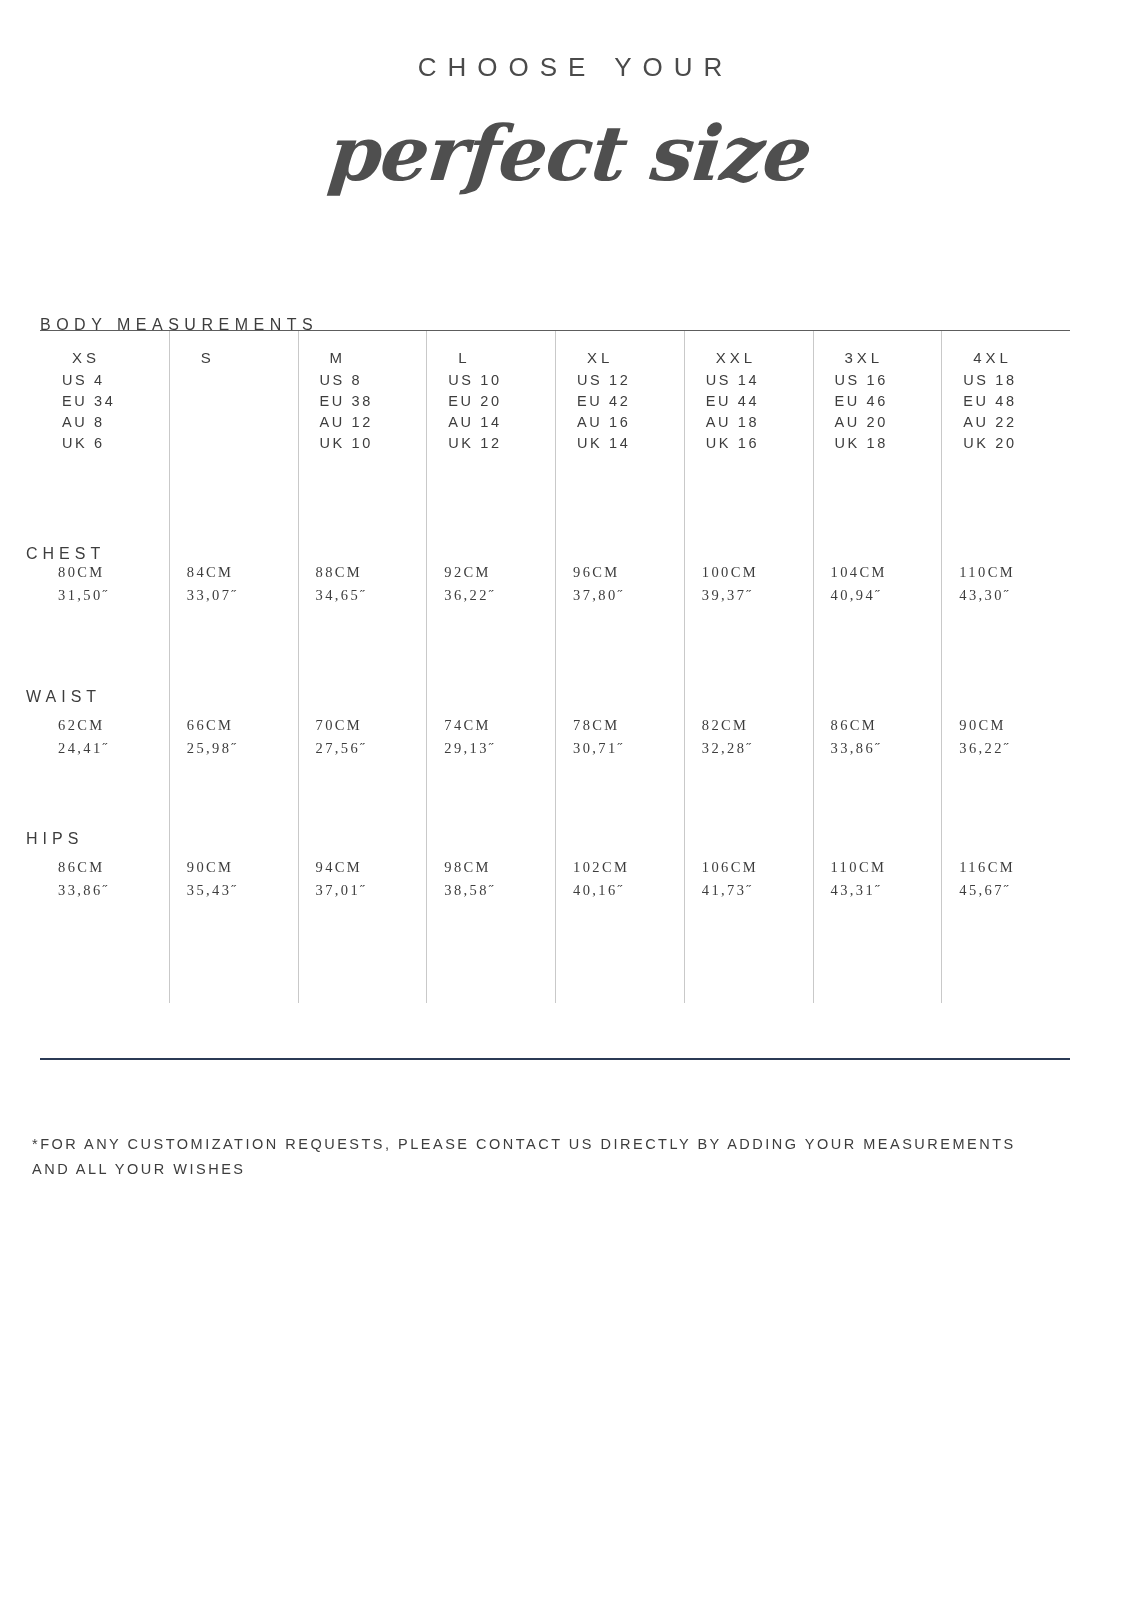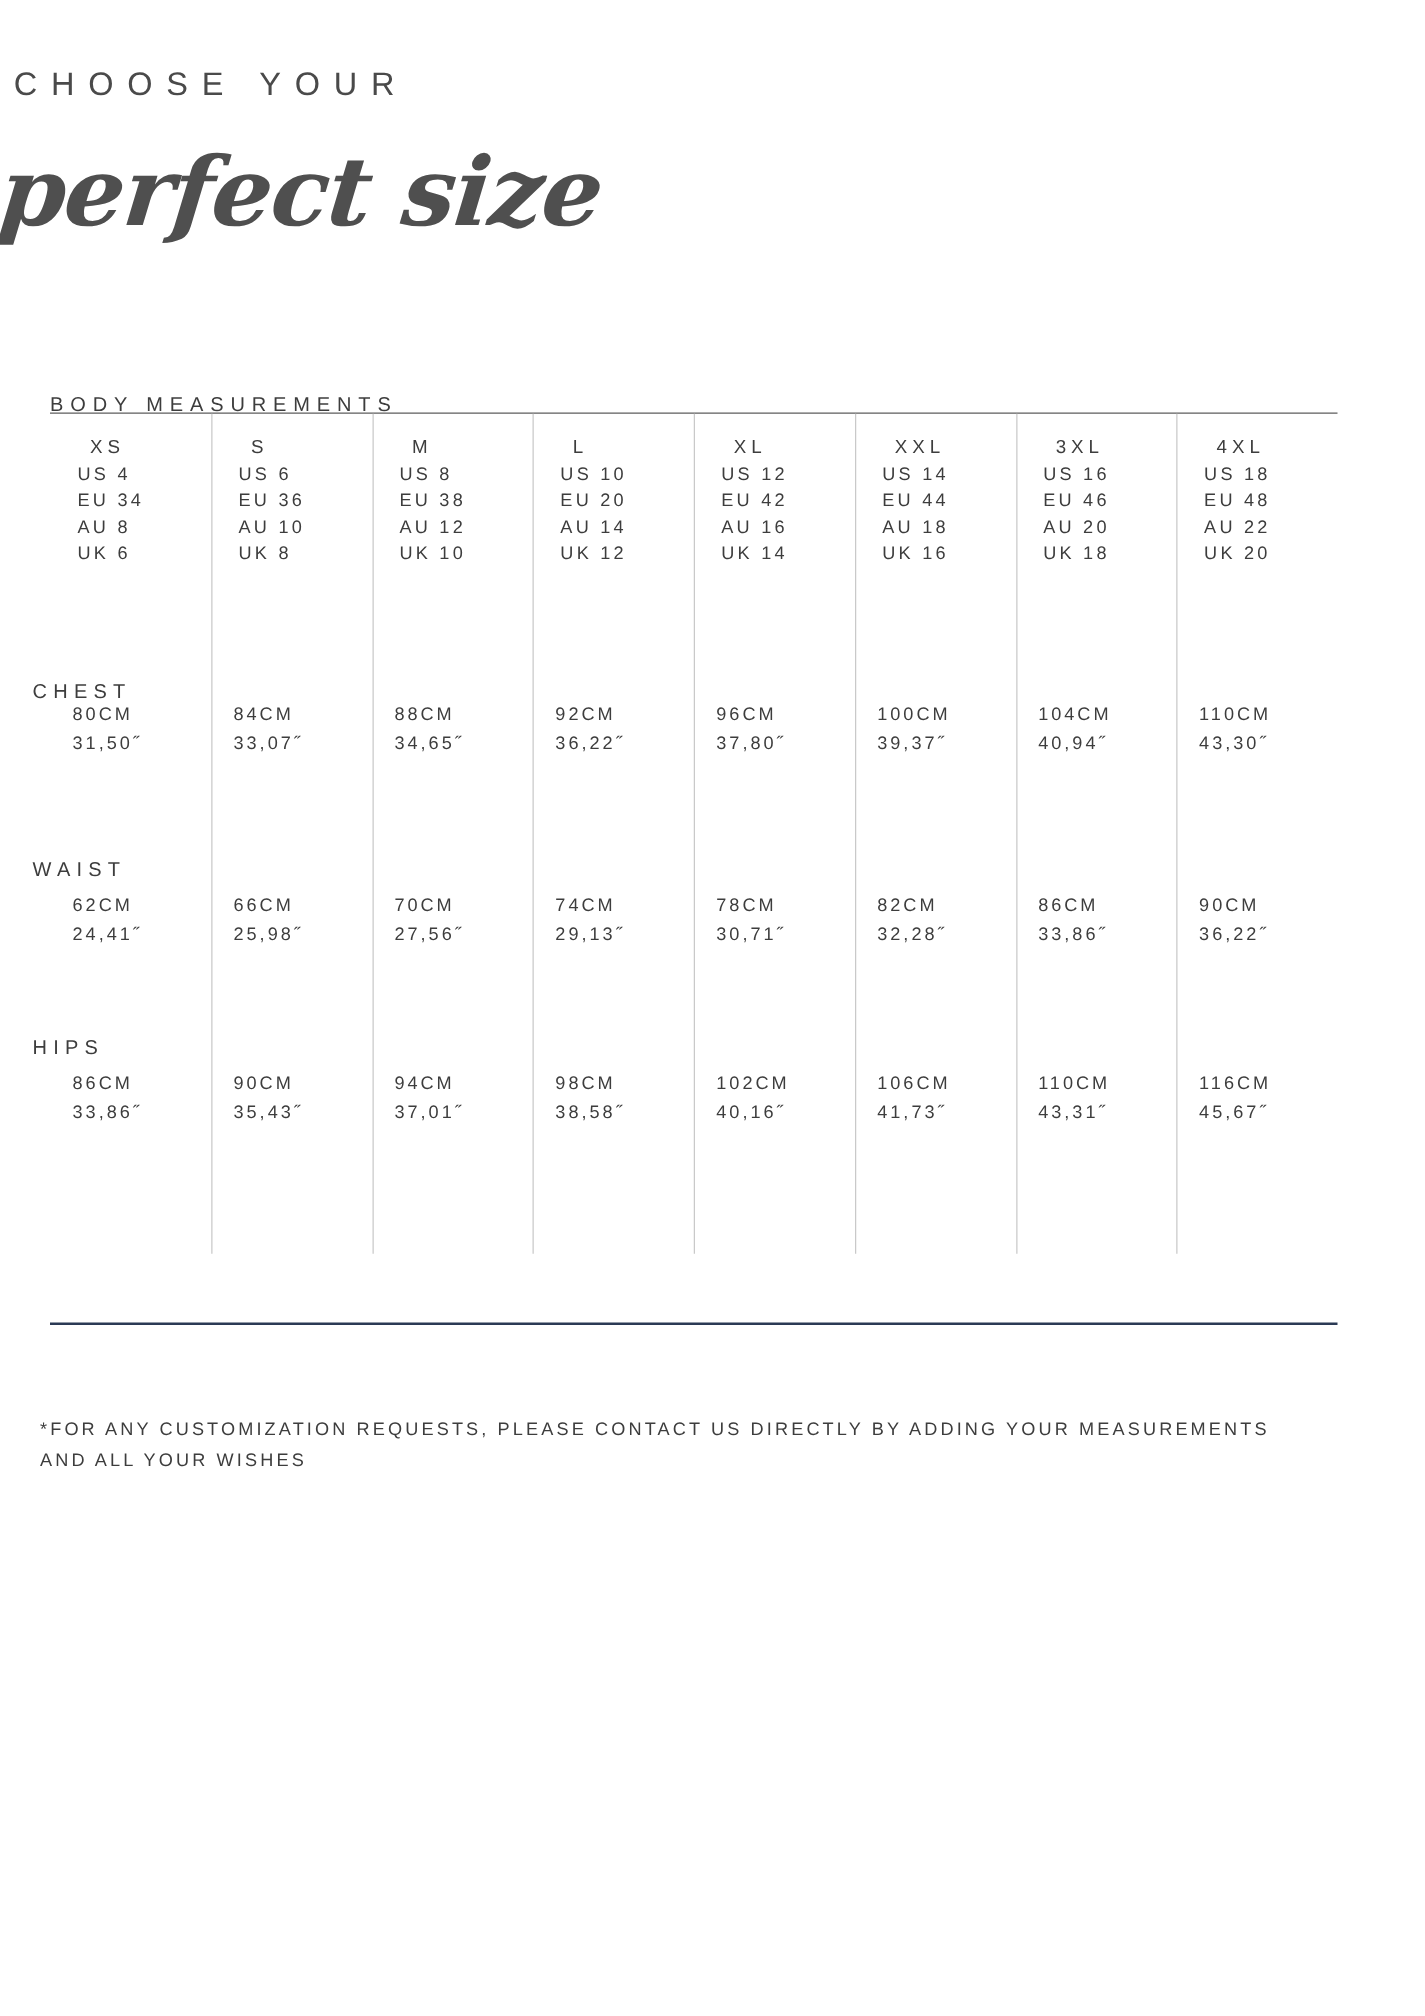--- a/index.html
+++ b/index.html
@@ -16,21 +16,21 @@
     overflow: hidden;
   }
   .page {
     width: 1140px;
     height: 1613px;
     position: relative;
   }
 
   
   .header {
-    text-align: left;
+    text-align: center;
     padding-top: 52px;
   }
   .title-top {
     font-size: 26px;
     letter-spacing: 11px;
     color: #4a4a4a;
     font-weight: 400;
     text-indent: 11px;
   }
   .title-script {
@@ -105,20 +105,21 @@
     white-space: nowrap;
   }
   .meas {
     position: absolute;
     left: 18px;
     font-size: 14.5px;
     letter-spacing: 2.4px;
     line-height: 23px;
     color: #3d3d3d;
     white-space: nowrap;
+    font-family: Liberation Serif, serif;
   }
   .meas .cm { display: block; }
   .meas .inch { display: block; }
 
   .m-chest { top: 230px; }
   .m-waist { top: 383px; }
   .m-hips  { top: 525px; }
 
   
   .row-label {
@@ -185,26 +186,20 @@
         <span class="inch">24,41˝</span>
       </div>
       <div class="meas m-hips">
         <span class="cm">86CM</span>
         <span class="inch">33,86˝</span>
       </div>
     </div>
 
     <div class="col">
       <div class="size-name">S</div>
-      <div class="conv">
-        <div>US  6</div>
-        <div>EU  36</div>
-        <div>AU  10</div>
-        <div>UK  8</div>
-      </div>
       <div class="meas m-chest">
         <span class="cm">84CM</span>
         <span class="inch">33,07˝</span>
       </div>
       <div class="meas m-waist">
         <span class="cm">66CM</span>
         <span class="inch">25,98˝</span>
       </div>
       <div class="meas m-hips">
         <span class="cm">90CM</span>

